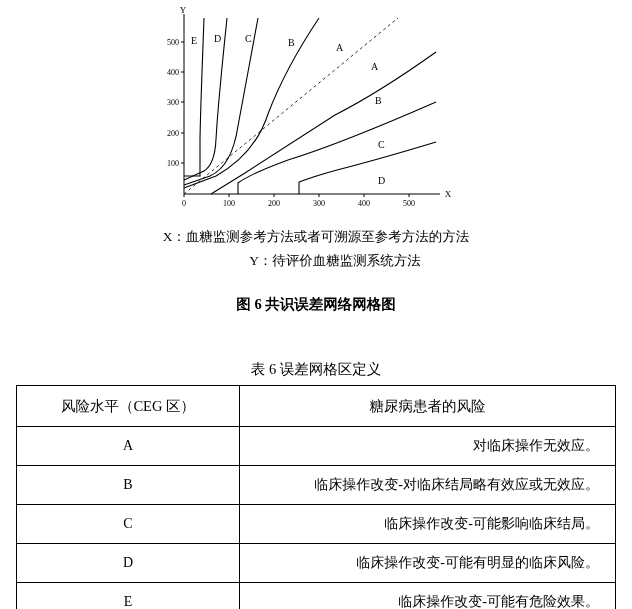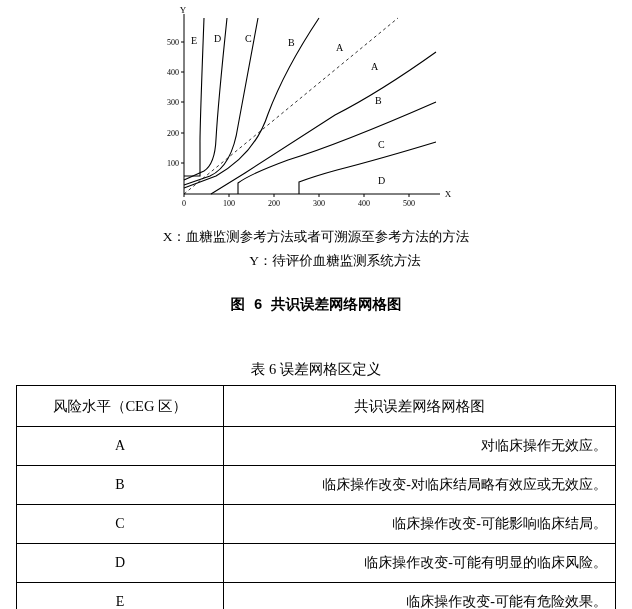--- a/index.html
+++ b/index.html
@@ -41,42 +41,41 @@
   }
   .cap-x { top: 228px; }
   .cap-y { top: 252px; padding-left: 19px; }
   .fig-title {
     position: absolute;
     top: 295px;
     width: 632px;
     text-align: center;
     font-size: 14.5px;
     font-weight: bold;
-    font-family: Liberation Mono, monospace;
   }
   .tbl-title {
     position: absolute;
     top: 360px;
     width: 632px;
     text-align: center;
     font-size: 14.5px;
   }
 
   
   table.grid {
     position: absolute;
     left: 16px;
     top: 385px;
     width: 600px;
     border-collapse: collapse;
     font-size: 14px;
   }
   table.grid td, table.grid th {
     border: 1px solid #000000;
-    padding: 5px 8px;
+    padding: 5px 16px;
     font-weight: normal;
   }
   table.grid thead td {
     text-align: center;
     font-size: 14.5px;
     height: 30px;
   }
   table.grid tbody td.lvl {
     width: 190px;
     text-align: center;
@@ -163,21 +162,21 @@
   <div class="cap cap-x">X：血糖监测参考方法或者可溯源至参考方法的方法</div>
   <div class="cap cap-y">Y：待评价血糖监测系统方法</div>
   <div class="fig-title">图 6  共识误差网络网格图</div>
 
   <div class="tbl-title">表 6  误差网格区定义</div>
 
   <table class="grid">
     <thead>
       <tr>
         <td>风险水平（CEG 区）</td>
-        <td>共识误差网络网格图</td>
+        <td>糖尿病患者的风险</td>
       </tr>
     </thead>
     <tbody>
       <tr>
         <td class="lvl">A</td>
         <td class="risk">对临床操作无效应。</td>
       </tr>
       <tr>
         <td class="lvl">B</td>
         <td class="risk">临床操作改变-对临床结局略有效应或无效应。</td>

